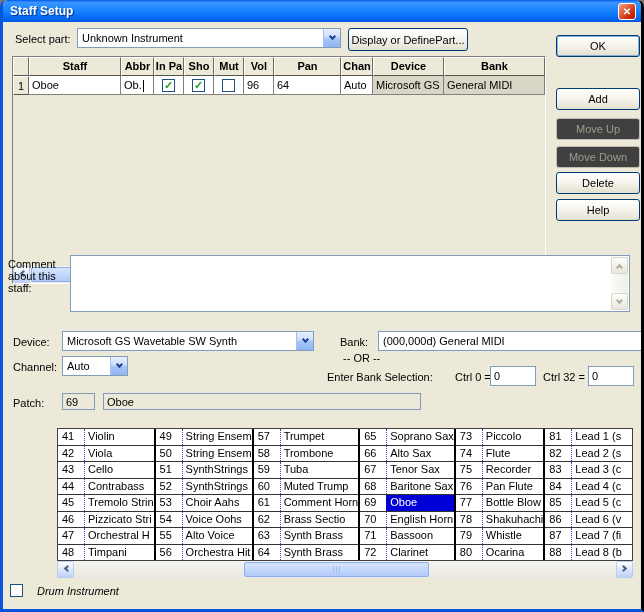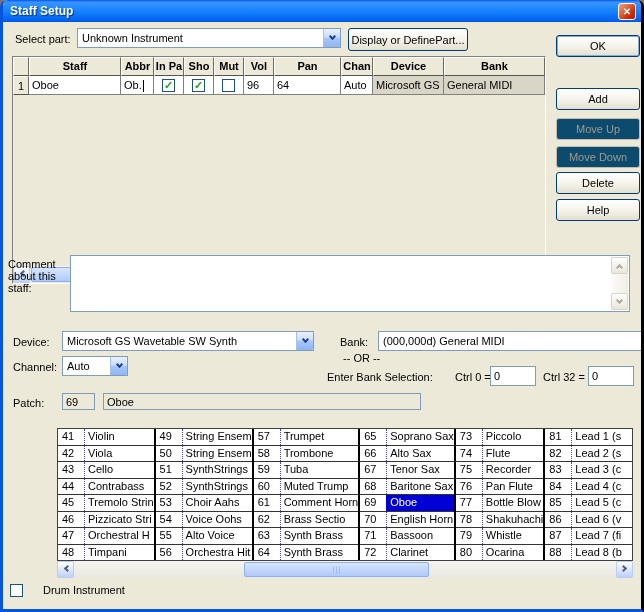--- a/index.html
+++ b/index.html
@@ -25,21 +25,21 @@
   .chev{width:5px;height:5px;border-left:2px solid #1c3f94;border-bottom:2px solid #1c3f94;transform:rotate(-45deg);margin-top:-3px;}
   .chev.up{transform:rotate(135deg);margin-top:3px;}
   .chev.left{transform:rotate(45deg);margin-left:3px;}
   .chev.right{transform:rotate(225deg);margin-right:3px;}
 
   
   .xp-btn{position:absolute;width:84px;height:22px;border:1px solid #003c74;border-radius:3px;
        background:linear-gradient(180deg,#ffffff 0%,#f4f2e8 55%,#e2dfd0 100%);
        display:flex;align-items:center;justify-content:center;cursor:pointer;font-size:11px;}
   .xp-btn.default{box-shadow:inset 0 0 0 1px #88aede;}
-  .xp-btn.disabled{border-color:#c0bdb0;color:#9d9b8d;background:#0c4a6e;cursor:default;}
+  .xp-btn.disabled{border-color:#c0bdb0;color:#9d9b8d;background:#404040;cursor:default;}
   .wide-btn{width:120px;height:23px;}
 
   
   .sunken{position:absolute;background:#ece9d8;border:1px solid;border-color:#808080 #fff #fff #808080;}
 
   
   .trow{display:flex;}
   .hcell{background:#ece9d8;border:1px solid;border-color:#fff #6e6c61 #55544a #fff;font-weight:bold;
        text-align:center;height:19px;line-height:17px;overflow:hidden;white-space:nowrap;}
   .rcell{background:#fff;border-right:1px solid #808080;border-bottom:1px solid #808080;height:19px;line-height:18px;
@@ -76,21 +76,21 @@
   
   .grid{position:absolute;display:flex;border:1px solid #404040;background:#fff;}
   .grid-col{flex:1;display:flex;flex-direction:column;border-left:2px solid #000;}
   .grid-col:first-child{border-left:none;}
   .grid-cell{flex:1;display:flex;border-bottom:1px solid #333;overflow:hidden;cursor:default;}
   .grid-cell:last-child{border-bottom:none;}
   .g-num{width:26px;flex:0 0 auto;padding:1px 0 0 4px;}
   .g-name{flex:1;border-left:1px dotted #4444cc;padding:1px 0 0 3px;white-space:nowrap;overflow:hidden;}
   .g-name.sel{background:#0000d6;color:#fff;border-left-color:#0000d6;}
 
-  .drum-ck{position:absolute;display:flex;align-items:flex-start;gap:20px;}
+  .drum-ck{position:absolute;display:flex;align-items:flex-end;gap:14px;font-style:italic;}
 </style>
 </head>
 <body>
 
 <div class="dlg">
   <div class="titlebar">
     <span class="titletext">Staff Setup</span>
     <span class="closebtn">✕</span>
   </div>
   <div class="content">

